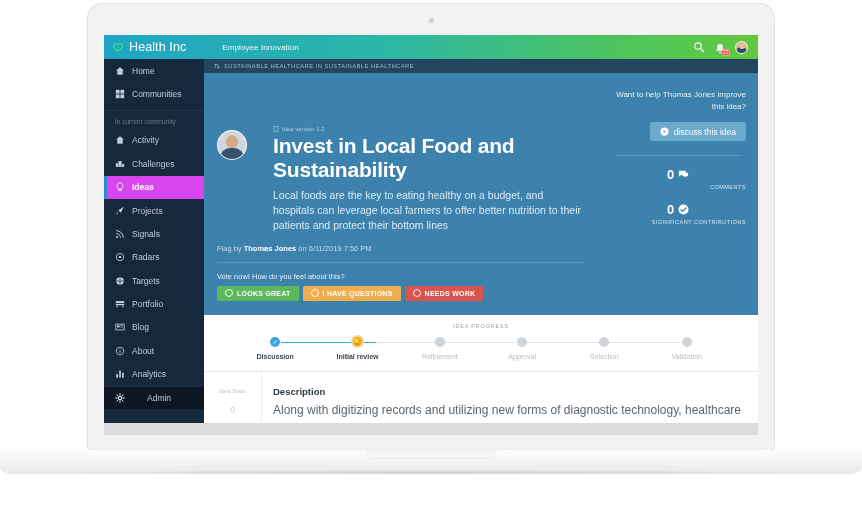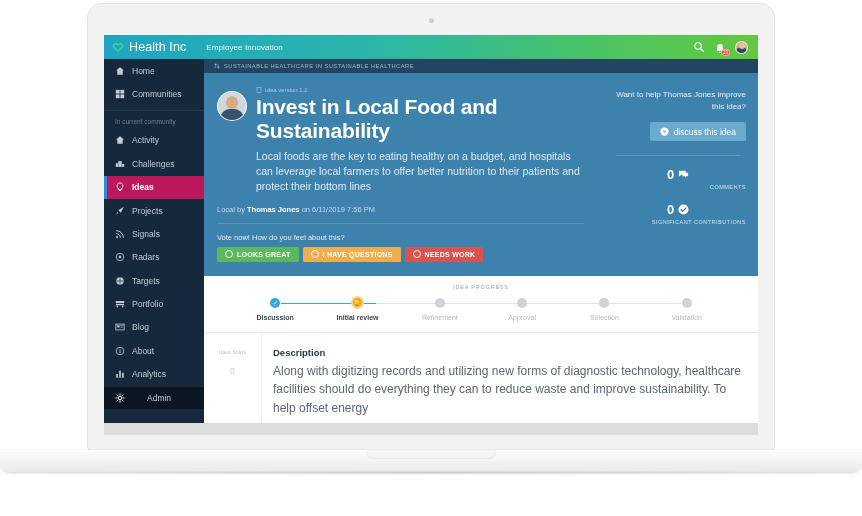--- a/index.html
+++ b/index.html
@@ -59,21 +59,21 @@
     height: 24px;
     background: linear-gradient(90deg, #1fa5c4 0%, #2bb6a8 42%, #4dc45f 78%, #62c93f 100%);
     display: flex; align-items: center;
     padding: 0 8px 0 8px;
     position: relative;
   }
   .brand { display: flex; align-items: center; gap: 5px; }
   .brand-name { color: #fff; font-size: 12.5px; font-weight: 400; letter-spacing: .1px; }
   .brand-sub {
     color: rgba(255,255,255,.92); font-size: 8px;
-    margin-left: 20px; letter-spacing: .1px;
+    margin-left: 36px; letter-spacing: .1px;
   }
   .hdr-right {
     margin-left: auto; display: flex; align-items: center; gap: 9px;
     padding-right: 2px;
   }
   .hdr-icon { width: 12px; height: 12px; position: relative; display: block; }
   .badge {
     position: absolute; right: -4px; bottom: -3px;
     background: #e74c3c; color: #fff;
     font-size: 4.5px; line-height: 6px;
@@ -107,21 +107,21 @@
     display: flex; flex-direction: column;
     position: relative; flex: none;
   }
   .nav-item {
     display: flex; align-items: center;
     gap: 7px; padding: 0 0 0 11px;
     height: 23.5px; color: #c3ccd6;
     font-size: 8.5px; position: relative;
   }
   .nav-item .ic { width: 10px; height: 10px; flex: none; display: block; }
-  .nav-item.active { background: #be185d; color: #fff; font-weight: bold; }
+  .nav-item.active { background: #d946ef; color: #fff; font-weight: bold; }
   .nav-item.active::before {
     content: ""; position: absolute; left: 0; top: 0;
     width: 2.5px; height: 100%; background: #2e86de;
   }
   .nav-section {
     color: #6d7c8d; font-size: 6.5px;
     padding: 7px 0 4px 11px;
     border-top: 1px solid rgba(255,255,255,.07);
     margin-top: 4px;
   }
@@ -141,21 +141,21 @@
     padding-left: 10px; gap: 4px;
   }
   .breadcrumb-text {
     color: #9db4c6; font-size: 5.8px;
     letter-spacing: .45px; text-transform: uppercase;
   }
 
   
   .hero { display: flex; background: #3d81ad; }
   .hero-left { flex: 1; padding: 14px 14px 14px 13px; min-width: 0; }
-  .hero-row { display: flex; gap: 9px; }
+  .hero-row { display: flex; gap: 26px; margin-top: 39px; }
   .avatar-lg {
     width: 30px; height: 30px; border-radius: 50%;
     background: #cfd8de; flex: none; margin-top: 4px;
     border: 1.5px solid rgba(255,255,255,.92);
     overflow: hidden; position: relative;
   }
   .avatar-lg::before {
     content: ""; position: absolute; left: 50%; top: 4px;
     width: 12px; height: 13px; margin-left: -6px;
     background: #d8ab84; border-radius: 50% 50% 45% 45%;
@@ -480,21 +480,21 @@
                     <rect x="4" y="2" width="16" height="20" fill="none" stroke="#a9cbe2" stroke-width="2.4"></rect>
                   </svg>
                   <span>Idea version 1.2</span>
                 </div>
                 <div class="idea-title">Invest in Local Food and Sustainability</div>
                 <div class="idea-desc">Local foods are the key to eating healthy on a budget, and hospitals can leverage local farmers to offer better nutrition to their patients and protect their bottom lines</div>
               </div>
             </div>
 
             <div class="byline">
-              <span>Local by</span>
+              <span>Flag by</span>
               <b>Thomas Jones</b>
               <span>on</span>
               <span>6/11/2019 7:56 PM</span>
             </div>
 
             <div class="vote-prompt">Vote now! How do you feel about this?</div>
             <div class="vote-row">
               <div class="vote-btn v-green">
                 <span class="face"></span>
                 <span>LOOKS GREAT</span>

